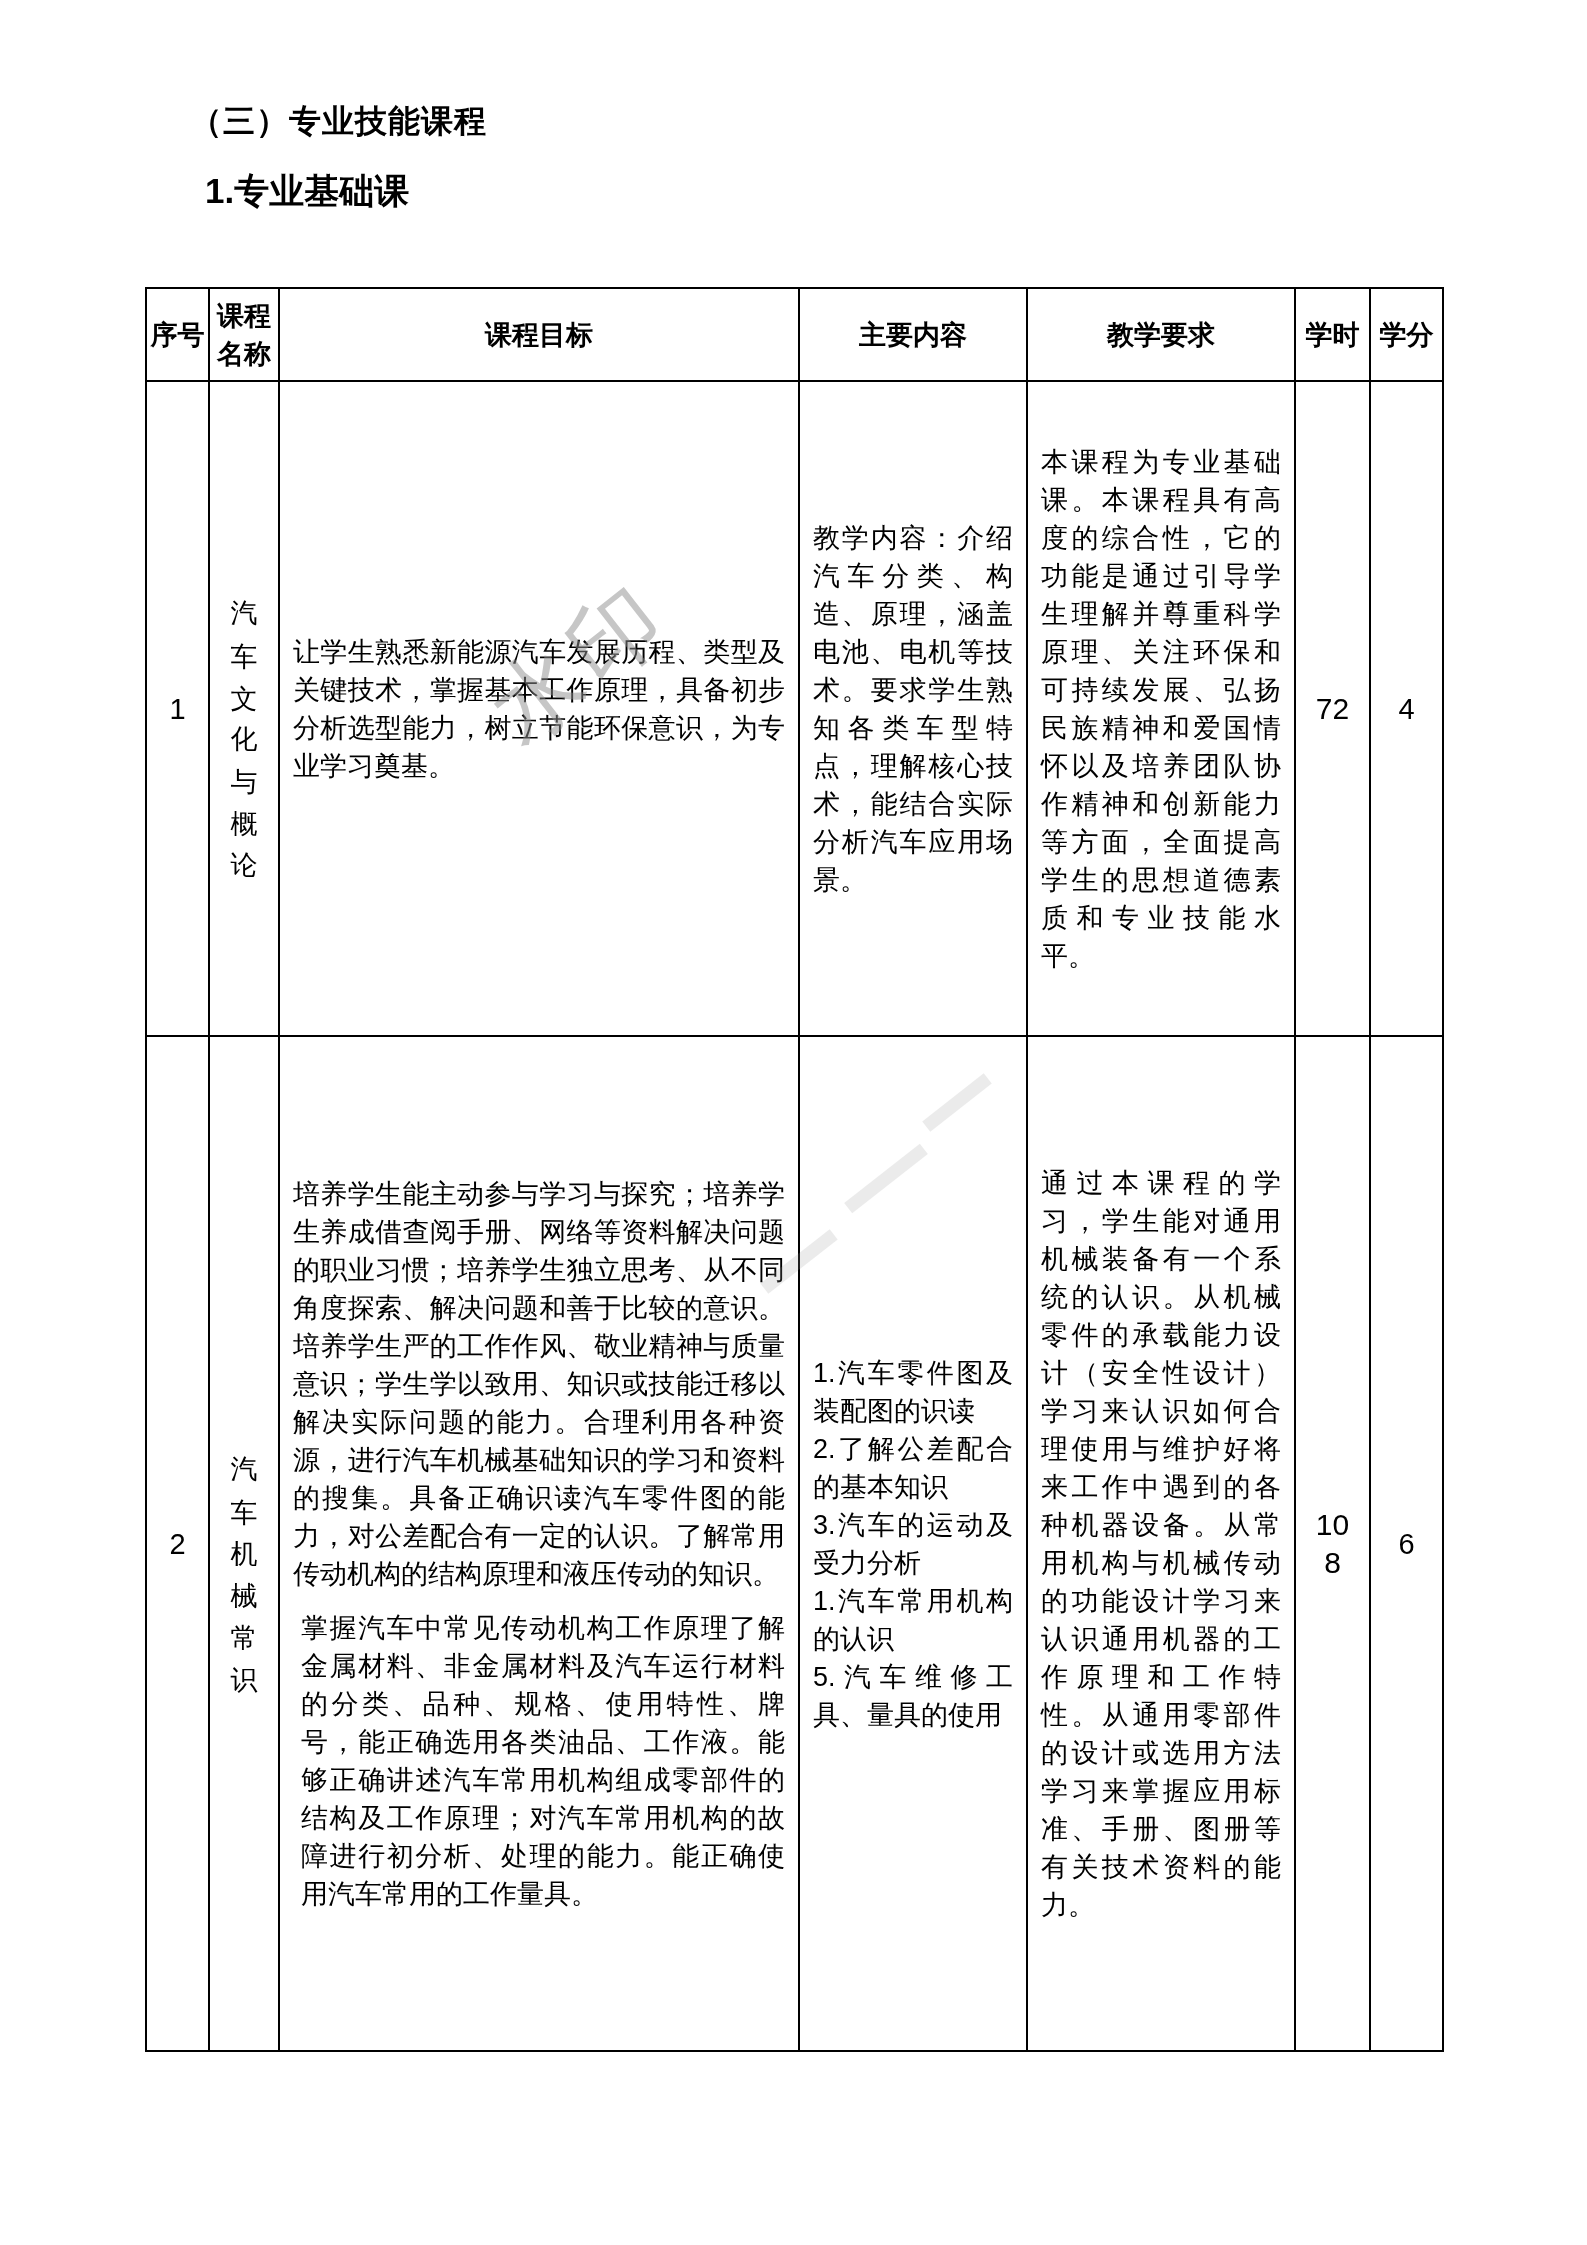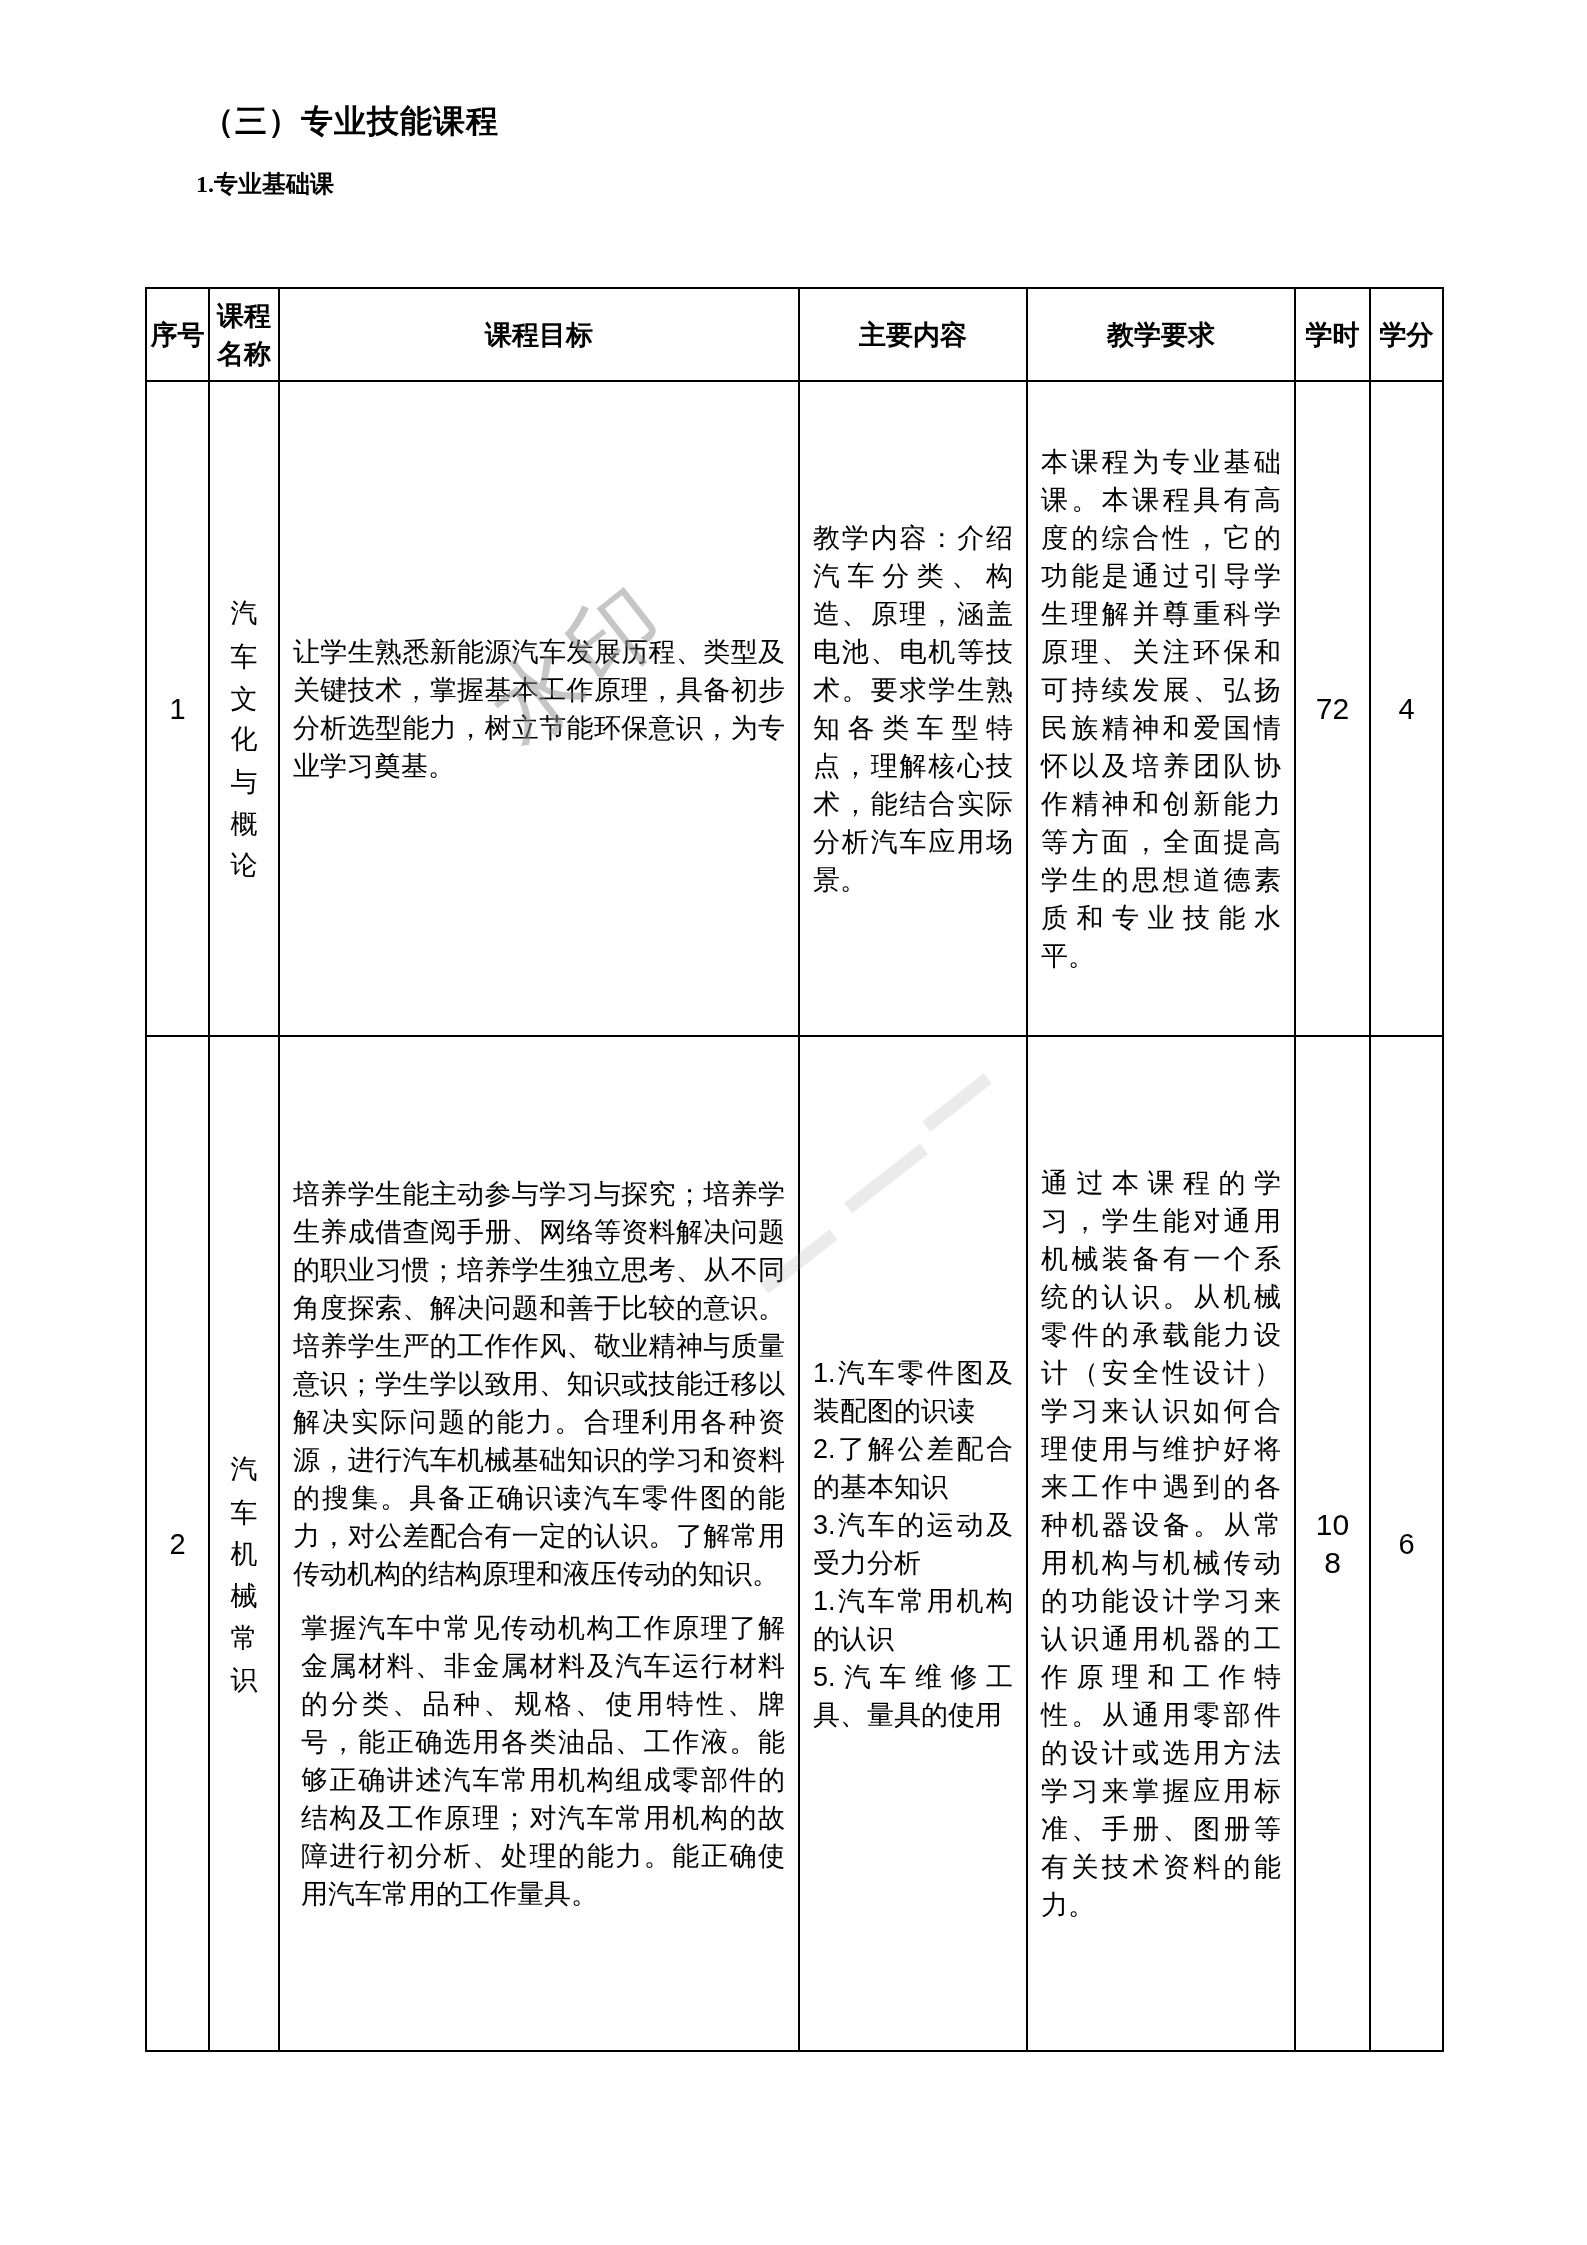--- a/index.html
+++ b/index.html
@@ -5,28 +5,28 @@
   html,body{margin:0;padding:0;background:#e8e8e8;}
   .page{
     position:relative;
     width:1587px;height:2245px;
     background:#ffffff;
     overflow:hidden;
     font-family:"Liberation Serif", serif;
     color:#000;
   }
   .section-title{
-    position:absolute;left:202px;top:100px;margin:0;
+    position:absolute;left:190px;top:100px;margin:0;
     font-family:"Liberation Sans", sans-serif;
     font-size:32px;font-weight:bold;letter-spacing:1px;
   }
   .subsection-title{
-    position:absolute;left:196px;top:168px;margin:0;
-    font-family:Liberation Serif, serif;
-    font-size:24px;font-weight:bold;
+    position:absolute;left:205px;top:168px;margin:0;
+    font-family:Liberation Sans, sans-serif;
+    font-size:35px;font-weight:bold;
   }
   table.course-table{
     position:absolute;left:145px;top:287px;
     width:1297px;
     border-collapse:collapse;
     table-layout:fixed;
   }
   table.course-table th, table.course-table td{
     border:2px solid #000;
     vertical-align:middle;

